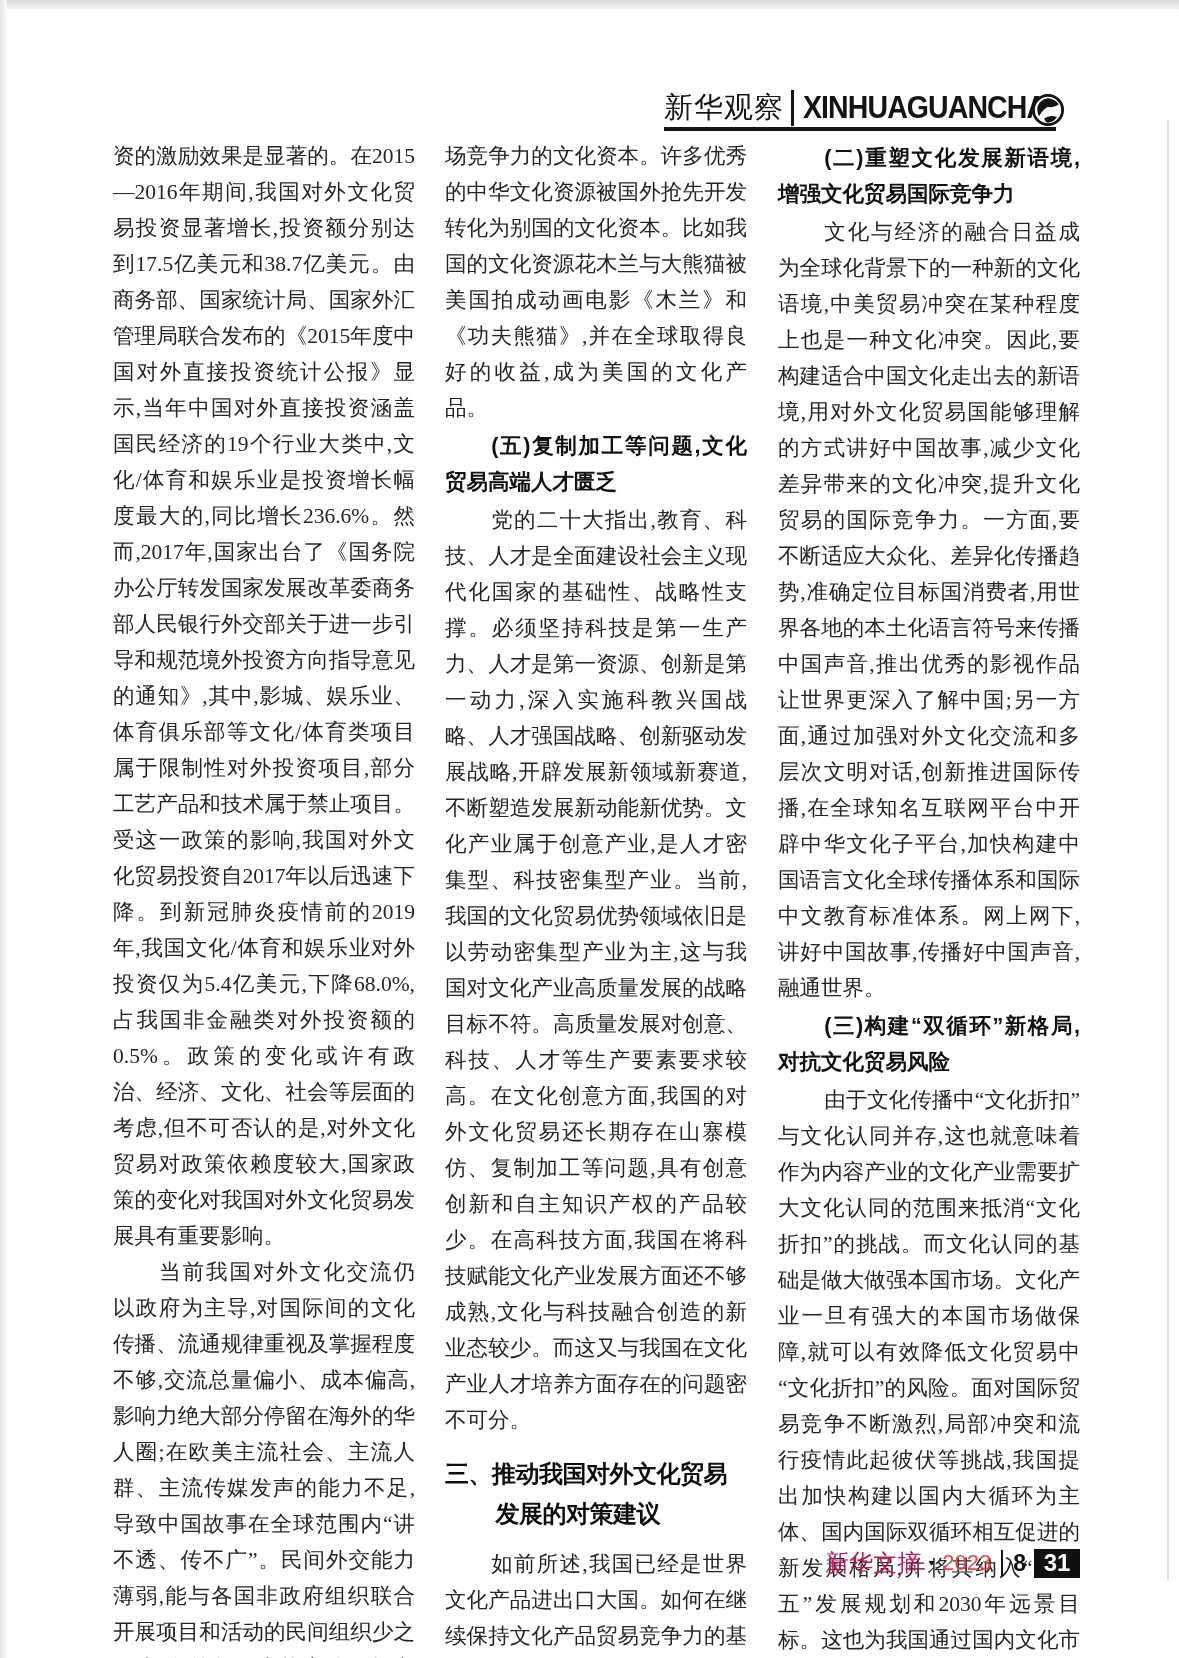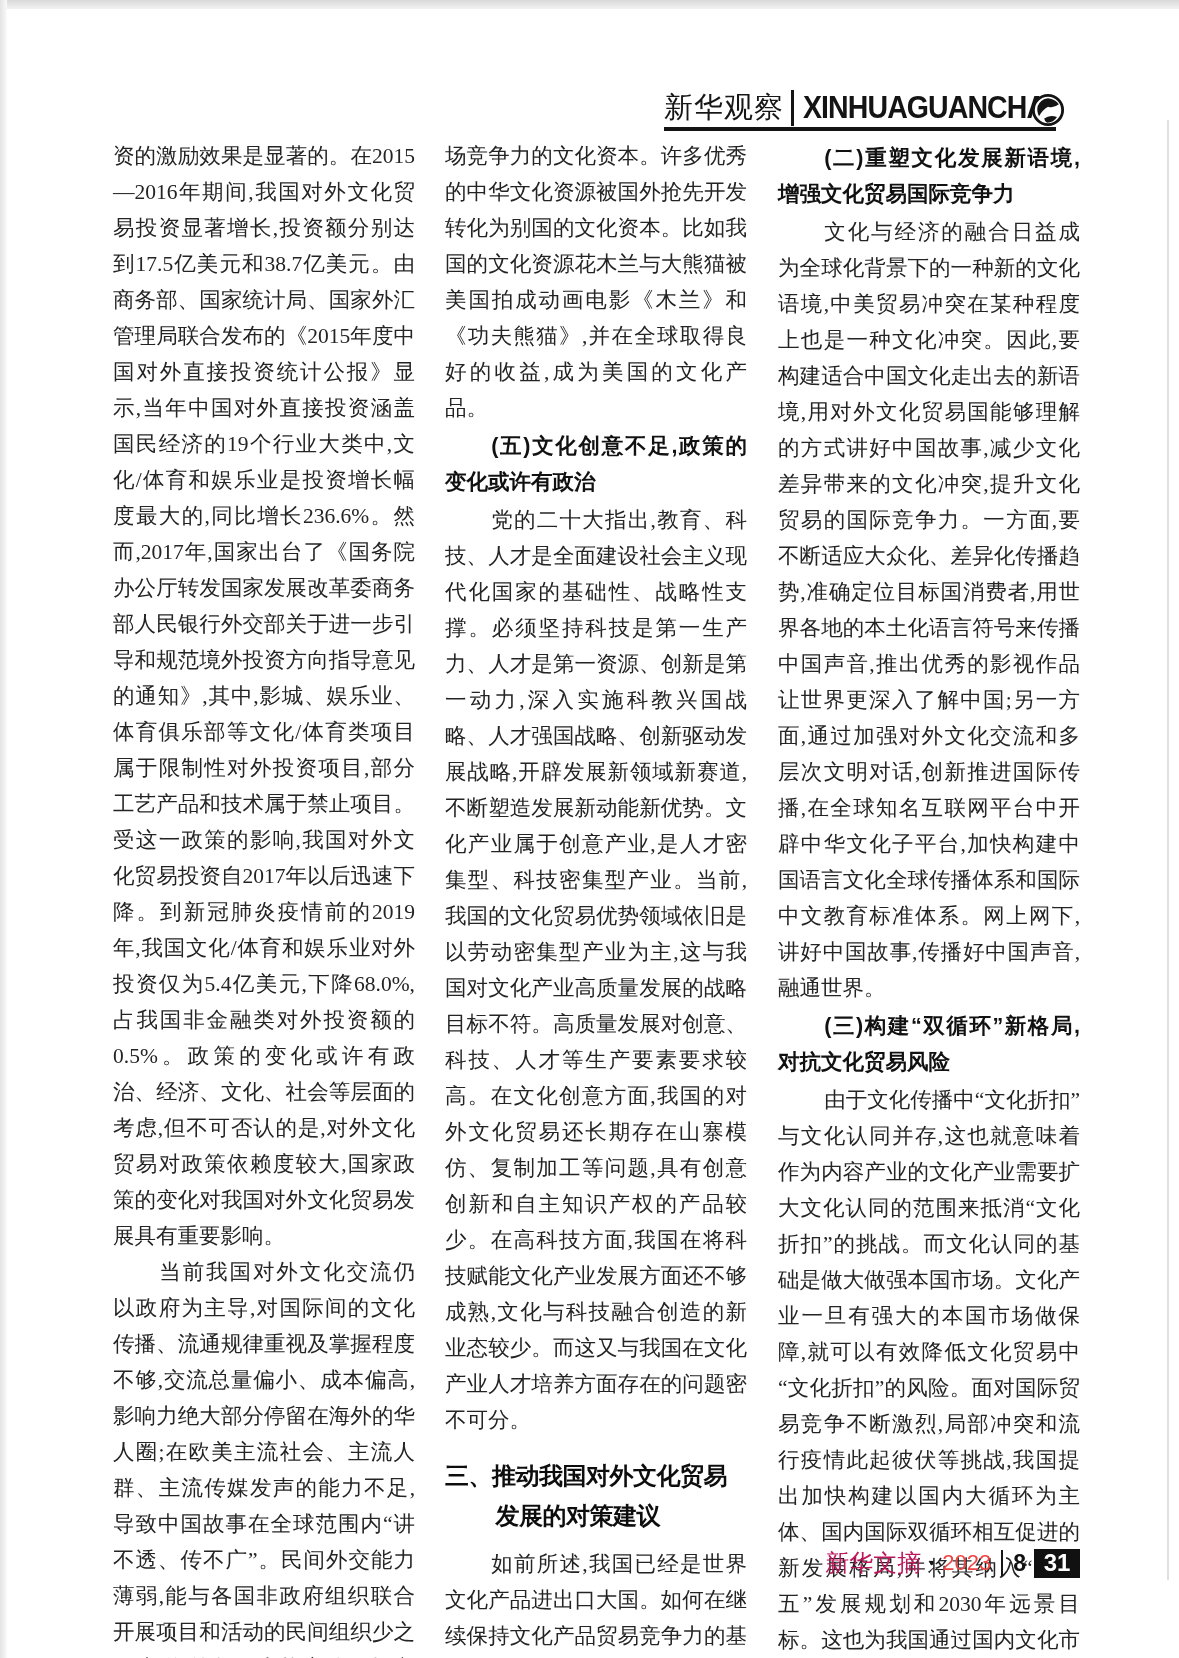--- a/index.html
+++ b/index.html
@@ -26,21 +26,21 @@
 
   
   .col{position:absolute;top:138px;width:302px;text-align:justify;}
   .col p{margin:0;font-size:21.5px;line-height:36px;}
   .col p.body{text-indent:2.15em;}
   .col p.cont{text-indent:0;}
   .col p.subhead{
     font-family:"Liberation Sans","DejaVu Sans",sans-serif;font-weight:bold;
     font-size:21.5px;line-height:36px;text-indent:2.15em;color:#111;margin:2px 0;}
   .col p.sectionhead{
-    font-family:Liberation Serif, serif;font-weight:900;
+    font-family:Liberation Mono, monospace;font-weight:900;
     font-size:24px;line-height:40px;color:#0d0d0d;letter-spacing:-.5px;
     padding-left:2.1em;text-indent:-2.1em;margin:18px 0 10px 0;text-align:left;}
   .col-1{left:113px;}
   .col-2{left:445px;}
   .col-3{left:778px;}
 
   
   .footer{position:absolute;left:0;top:1547px;width:1080px;display:flex;justify-content:flex-end;
     align-items:center;gap:8px;}
   .ft-journal{font-family:"Liberation Serif","DejaVu Serif",serif;font-size:24px;color:#be185d;}
@@ -72,21 +72,21 @@
     <path fill="#141414" d="M7 14 Q10 6.5 18 5.5 Q26 6.5 29.5 12 Q24 16.5 18 14.5 Q12 18 8.5 24.5 Q5.8 19.5 7 14 Z"></path>
     <path fill="#141414" d="M14 27 Q20 22.5 27.5 25.5 Q24 31.5 17 31.5 Q14.2 29.5 14 27 Z"></path>
   </svg>
 
   <div class="col col-1">
       <p class="cont">资的激励效果是显著的。在2015—2016年期间,我国对外文化贸易投资显著增长,投资额分别达到17.5亿美元和38.7亿美元。由商务部、国家统计局、国家外汇管理局联合发布的《2015年度中国对外直接投资统计公报》显示,当年中国对外直接投资涵盖国民经济的19个行业大类中,文化/体育和娱乐业是投资增长幅度最大的,同比增长236.6%。然而,2017年,国家出台了《国务院办公厅转发国家发展改革委商务部人民银行外交部关于进一步引导和规范境外投资方向指导意见的通知》,其中,影城、娱乐业、体育俱乐部等文化/体育类项目属于限制性对外投资项目,部分工艺产品和技术属于禁止项目。受这一政策的影响,我国对外文化贸易投资自2017年以后迅速下降。到新冠肺炎疫情前的2019年,我国文化/体育和娱乐业对外投资仅为5.4亿美元,下降68.0%,占我国非金融类对外投资额的0.5%。政策的变化或许有政治、经济、文化、社会等层面的考虑,但不可否认的是,对外文化贸易对政策依赖度较大,国家政策的变化对我国对外文化贸易发展具有重要影响。</p>
       <p class="body">当前我国对外文化交流仍以政府为主导,对国际间的文化传播、流通规律重视及掌握程度不够,交流总量偏小、成本偏高,影响力绝大部分停留在海外的华人圈;在欧美主流社会、主流人群、主流传媒发声的能力不足,导致中国故事在全球范围内“讲不透、传不广”。民间外交能力薄弱,能与各国非政府组织联合开展项目和活动的民间组织少之又少;海外华侨未能充分发挥文化二次、三次交流传播的“中继”“桥梁”作用。缺乏民间在世界发达国家尤其是欧美等国的主流社交影响力;与世界各国非政府组织开展的有影响的民间非物质创造性、学术性、传播性交流活动较少。缺乏具有国际竞争力和鲜明中国文化特色的产品开发和营销,难以将我国丰富的文化资源转化为具有国际市</p>
     </div>
   <div class="col col-2">
       <p class="cont">场竞争力的文化资本。许多优秀的中华文化资源被国外抢先开发转化为别国的文化资本。比如我国的文化资源花木兰与大熊猫被美国拍成动画电影《木兰》和《功夫熊猫》,并在全球取得良好的收益,成为美国的文化产品。</p>
-      <p class="subhead">(五)文化创意不足,政策的变化或许有政治</p>
+      <p class="subhead">(五)复制加工等问题,文化贸易高端人才匮乏</p>
       <p class="body">党的二十大指出,教育、科技、人才是全面建设社会主义现代化国家的基础性、战略性支撑。必须坚持科技是第一生产力、人才是第一资源、创新是第一动力,深入实施科教兴国战略、人才强国战略、创新驱动发展战略,开辟发展新领域新赛道,不断塑造发展新动能新优势。文化产业属于创意产业,是人才密集型、科技密集型产业。当前,我国的文化贸易优势领域依旧是以劳动密集型产业为主,这与我国对文化产业高质量发展的战略目标不符。高质量发展对创意、科技、人才等生产要素要求较高。在文化创意方面,我国的对外文化贸易还长期存在山寨模仿、复制加工等问题,具有创意创新和自主知识产权的产品较少。在高科技方面,我国在将科技赋能文化产业发展方面还不够成熟,文化与科技融合创造的新业态较少。而这又与我国在文化产业人才培养方面存在的问题密不可分。</p>
       <p class="sectionhead">三、推动我国对外文化贸易发展的对策建议</p>
       <p class="body">如前所述,我国已经是世界文化产品进出口大国。如何在继续保持文化产品贸易竞争力的基础上提高文化服务贸易的规模与水平,解决我国文化贸易结构不平衡问题,如何在发挥文化贸易硬实力效益的同时更充分地发挥文化贸易的软实力作用,这些是我们今后发展对外文化贸易需要解决的重点问题。</p>
     </div>
   <div class="col col-3">
       <p class="subhead">(二)重塑文化发展新语境,增强文化贸易国际竞争力</p>
       <p class="body">文化与经济的融合日益成为全球化背景下的一种新的文化语境,中美贸易冲突在某种程度上也是一种文化冲突。因此,要构建适合中国文化走出去的新语境,用对外文化贸易国能够理解的方式讲好中国故事,减少文化差异带来的文化冲突,提升文化贸易的国际竞争力。一方面,要不断适应大众化、差异化传播趋势,准确定位目标国消费者,用世界各地的本土化语言符号来传播中国声音,推出优秀的影视作品让世界更深入了解中国;另一方面,通过加强对外文化交流和多层次文明对话,创新推进国际传播,在全球知名互联网平台中开辟中华文化子平台,加快构建中国语言文化全球传播体系和国际中文教育标准体系。网上网下,讲好中国故事,传播好中国声音,融通世界。</p>
       <p class="subhead">(三)构建“双循环”新格局,对抗文化贸易风险</p>
       <p class="body">由于文化传播中“文化折扣”与文化认同并存,这也就意味着作为内容产业的文化产业需要扩大文化认同的范围来抵消“文化折扣”的挑战。而文化认同的基础是做大做强本国市场。文化产业一旦有强大的本国市场做保障,就可以有效降低文化贸易中“文化折扣”的风险。面对国际贸易竞争不断激烈,局部冲突和流行疫情此起彼伏等挑战,我国提出加快构建以国内大循环为主体、国内国际双循环相互促进的新发展格局,并将其纳入“十四五”发展规划和2030年远景目标。这也为我国通过国内文化市场繁荣带动对外文化贸易发展创造</p>
     </div>

